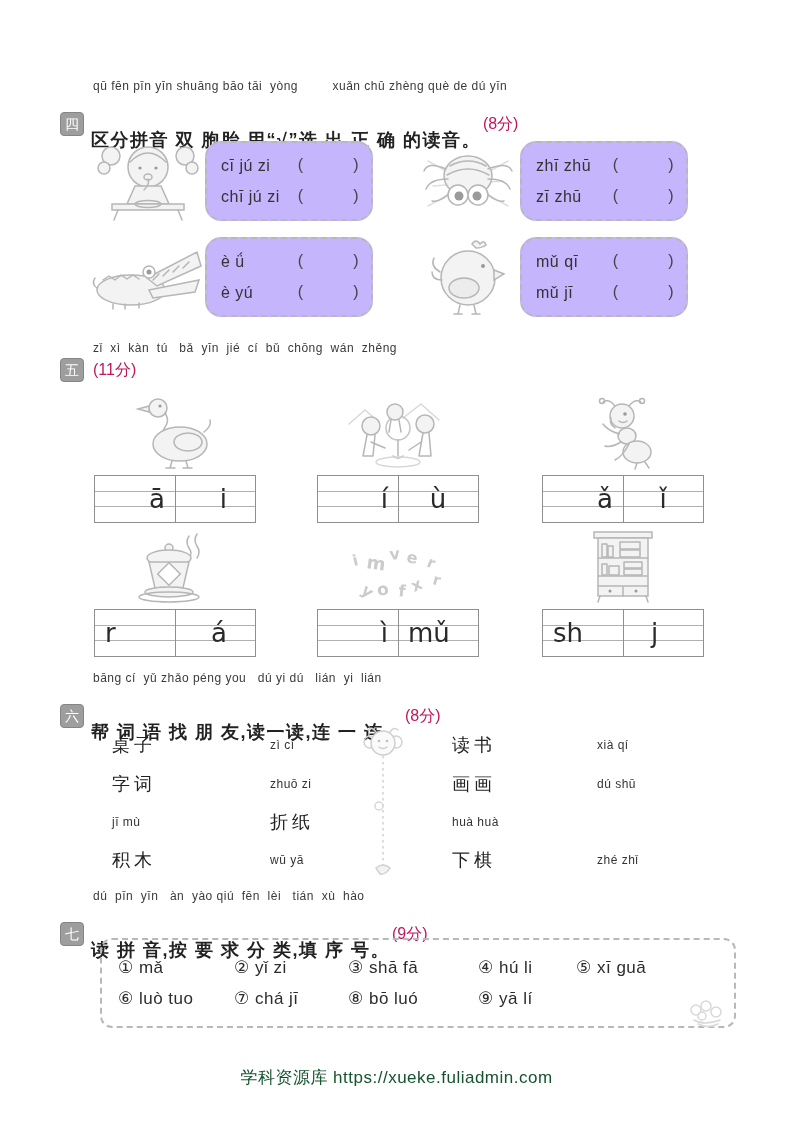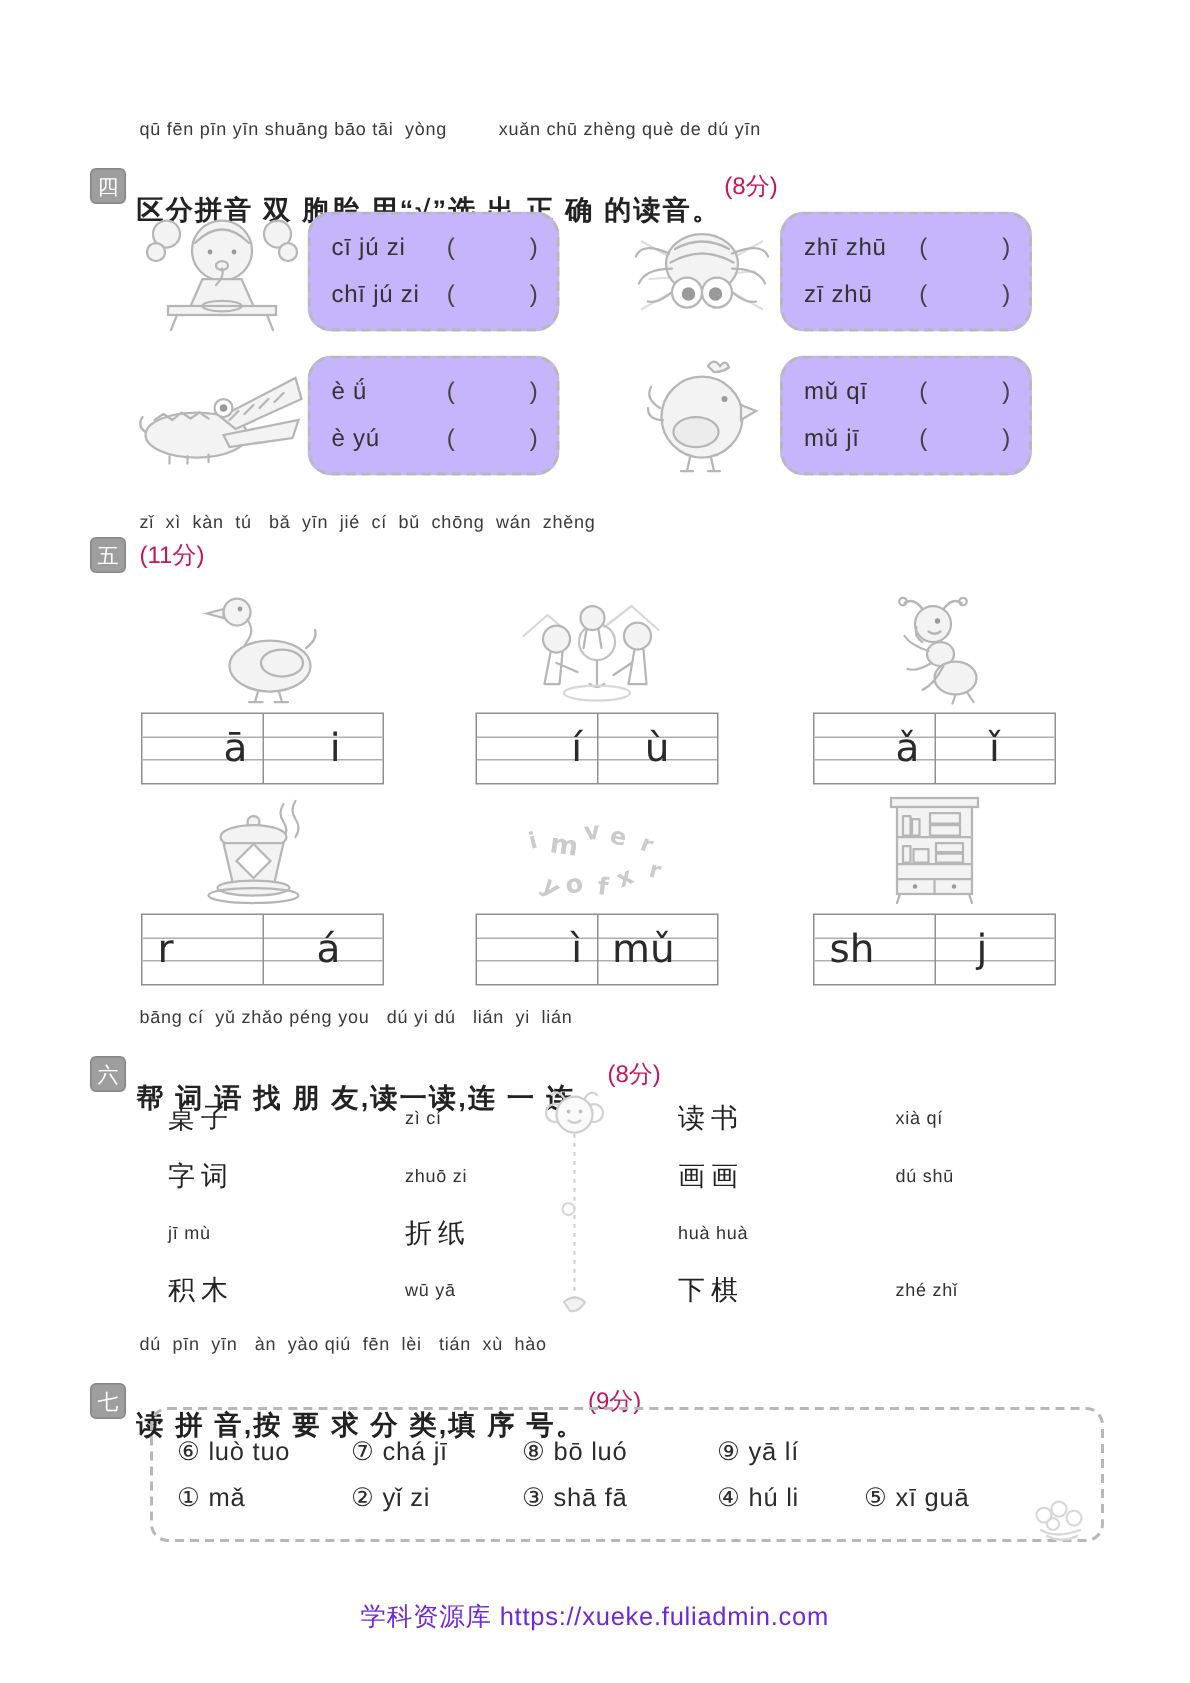--- a/index.html
+++ b/index.html
@@ -32,21 +32,21 @@
   .j-center{justify-content:center;}
   
   .m-row{position:absolute;left:112px;width:620px;display:grid;grid-template-columns:158px 182px 145px 1fr;align-items:center;height:30px;}
   .hanzi{font-family:"Liberation Serif","DejaVu Serif",serif;font-size:18px;color:#222;letter-spacing:4px;}
   .mpy{font-size:12px;color:#333;letter-spacing:.5px;}
   
   .s7-box{border:2px dashed #b8b8b8;border-radius:12px;width:600px;height:62px;padding:12px 16px;box-sizing:content-box;position:relative;}
   .s7-row{display:flex;align-items:center;height:31px;font-size:17px;color:#2c2c2c;}
   .s7-item{letter-spacing:.5px;}
   .w1{width:116px;} .w2{width:114px;} .w3{width:130px;} .w4{width:98px;}
-  .footer{position:absolute;top:1066px;left:0;width:100%;text-align:center;font-size:17px;color:#6d28d9;letter-spacing:.5px;}
+  .footer{position:absolute;top:1066px;left:0;width:100%;text-align:center;font-size:17px;color:#14532d;letter-spacing:.5px;}
   svg{display:block;}
   .sketch{stroke:#b6b6b6;fill:none;stroke-width:1.5;stroke-linecap:round;stroke-linejoin:round;}
   .sketch-fill{stroke:#b6b6b6;fill:#f3f3f3;stroke-width:1.5;}
   .sketch-dark{fill:#9a9a9a;stroke:none;}
 </style>
 </head>
 <body>
 
 <div class="abs pinyin" style="left:93px;top:79px;">qū fēn pīn yīn shuāng bāo tāi  yòng         xuǎn chū zhèng què de dú yīn</div>
 <div class="abs title-row" style="left:60px;top:96px;">
@@ -350,31 +350,31 @@
 
 <div class="abs pinyin" style="left:93px;top:889px;">dú  pīn  yīn   àn  yào qiú  fēn  lèi   tián  xù  hào</div>
 <div class="abs title-row" style="left:60px;top:906px;">
   <span class="badge">七</span>
   <span class="sec-title">读 拼 音,按 要 求 分 类,填 序 号。</span>
   <span class="sec-score">(9分)</span>
 </div>
 
 <div class="abs s7-box" style="left:100px;top:938px;">
   <div class="s7-row">
-    <span class="s7-item w1">⑥ luò tuo</span>
-    <span class="s7-item w2">⑦ chá jī</span>
-    <span class="s7-item w3">⑧ bō luó</span>
-    <span class="s7-item">⑨ yā lí</span>
-  </div>
-  <div class="s7-row">
     <span class="s7-item w1">① mǎ</span>
     <span class="s7-item w2">② yǐ zi</span>
     <span class="s7-item w3">③ shā fā</span>
     <span class="s7-item w4">④ hú li</span>
     <span class="s7-item">⑤ xī guā</span>
+  </div>
+  <div class="s7-row">
+    <span class="s7-item w1">⑥ luò tuo</span>
+    <span class="s7-item w2">⑦ chá jī</span>
+    <span class="s7-item w3">⑧ bō luó</span>
+    <span class="s7-item">⑨ yā lí</span>
   </div>
   <div class="abs" style="right:6px;bottom:-4px;">
     <svg width="44" height="34" viewBox="0 0 44 34">
       <circle class="sketch" cx="12" cy="14" r="5" style="stroke:#d8d8d8"></circle>
       <circle class="sketch" cx="22" cy="10" r="5" style="stroke:#d8d8d8"></circle>
       <circle class="sketch" cx="32" cy="16" r="5" style="stroke:#d8d8d8"></circle>
       <circle class="sketch" cx="18" cy="20" r="4" style="stroke:#d8d8d8"></circle>
       <path class="sketch" d="M10,24 Q20,30 36,24 M14,28 Q24,33 34,28" style="stroke:#d8d8d8"></path>
     </svg>
   </div>

